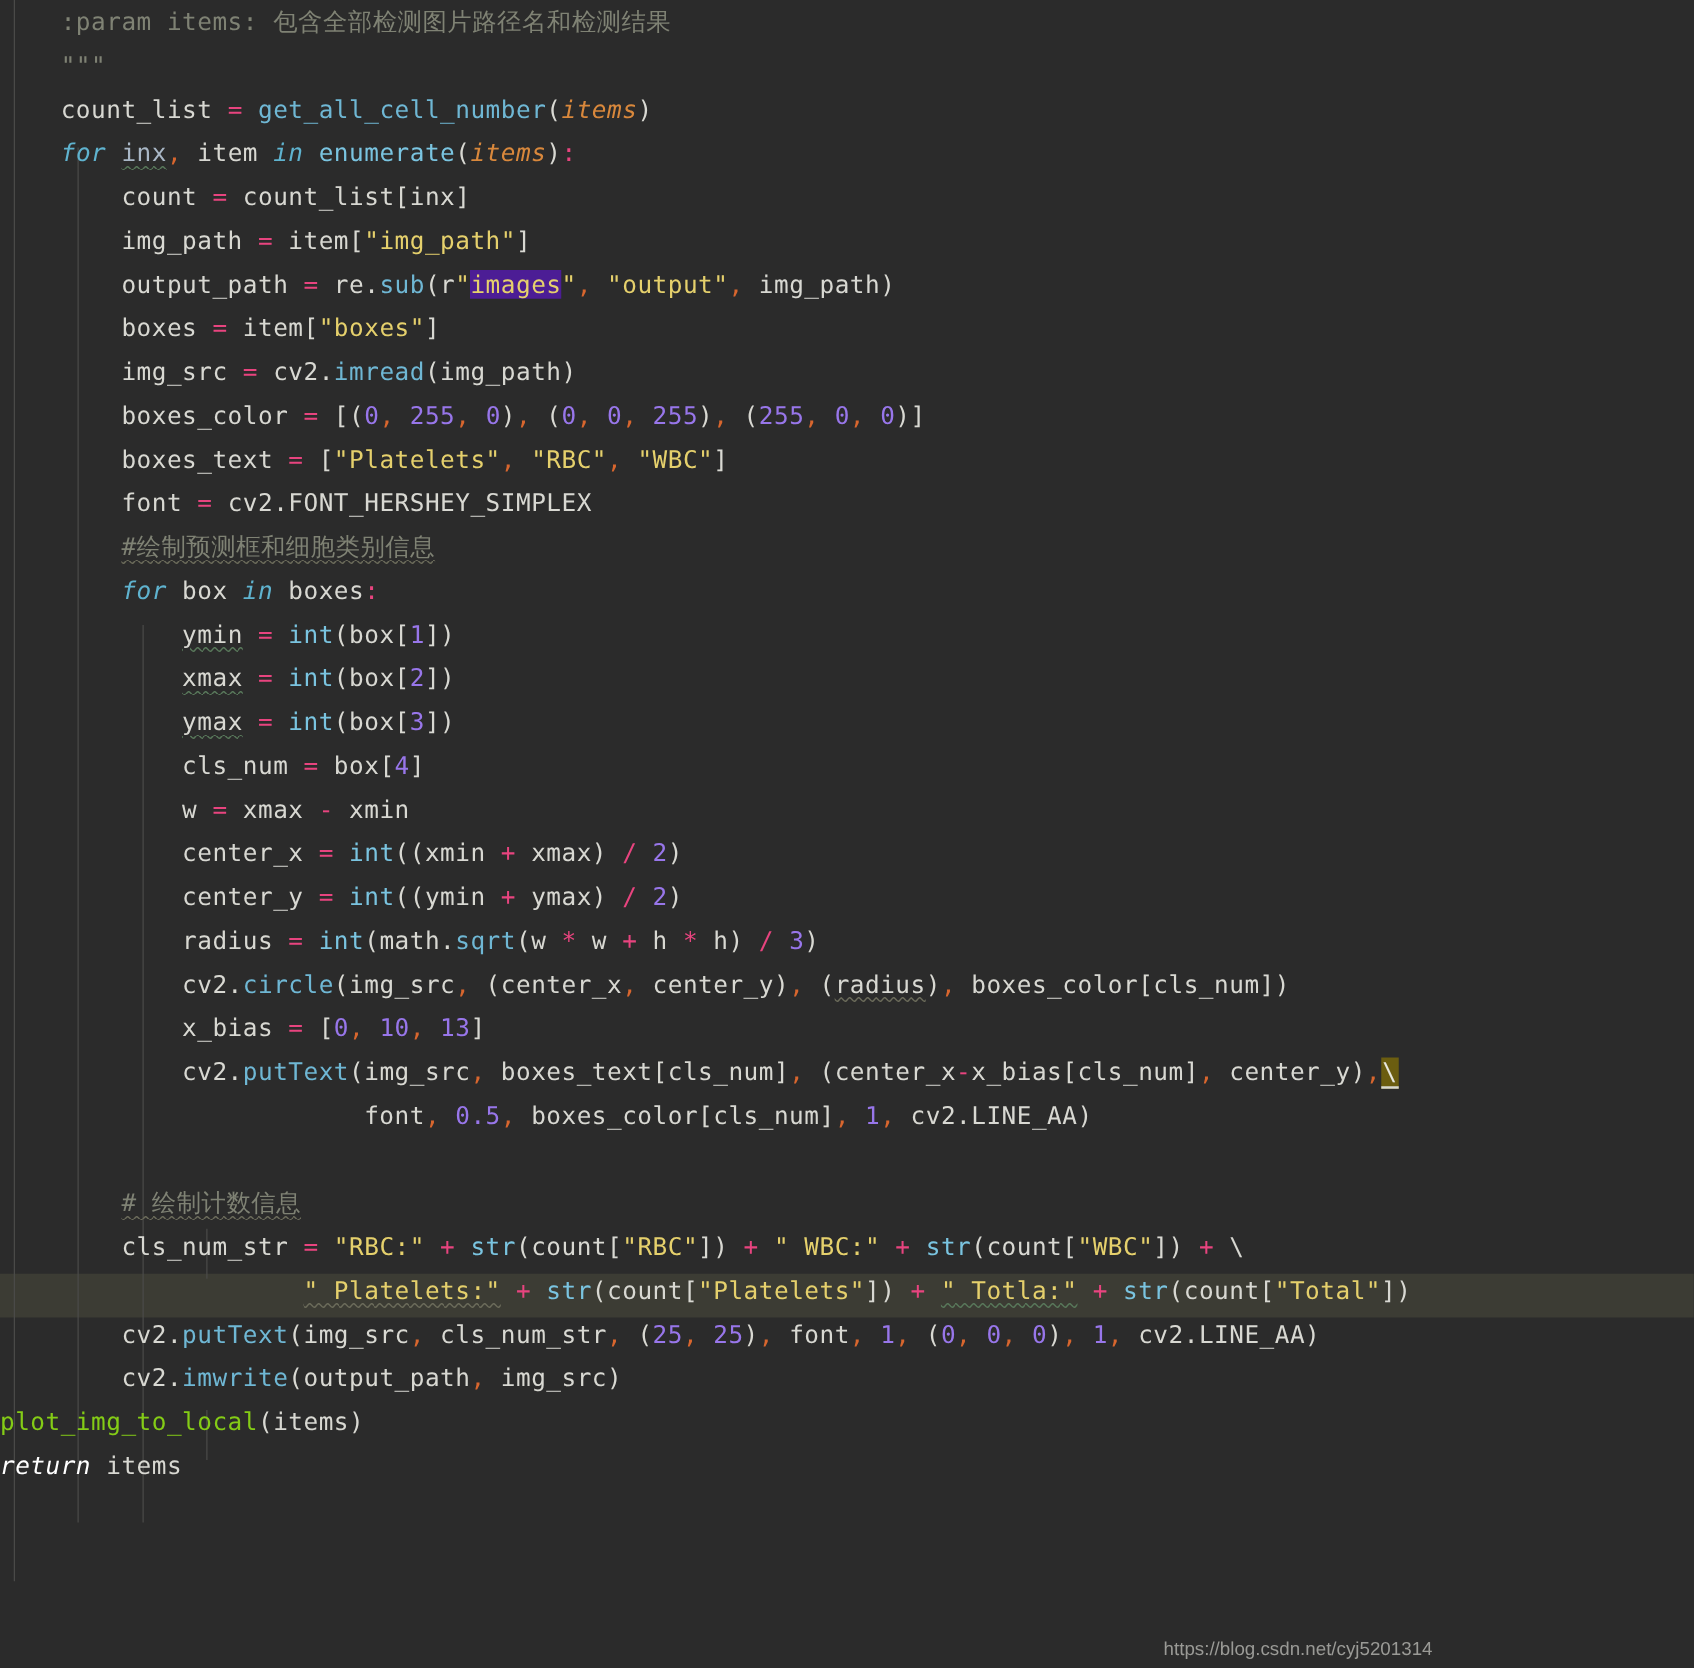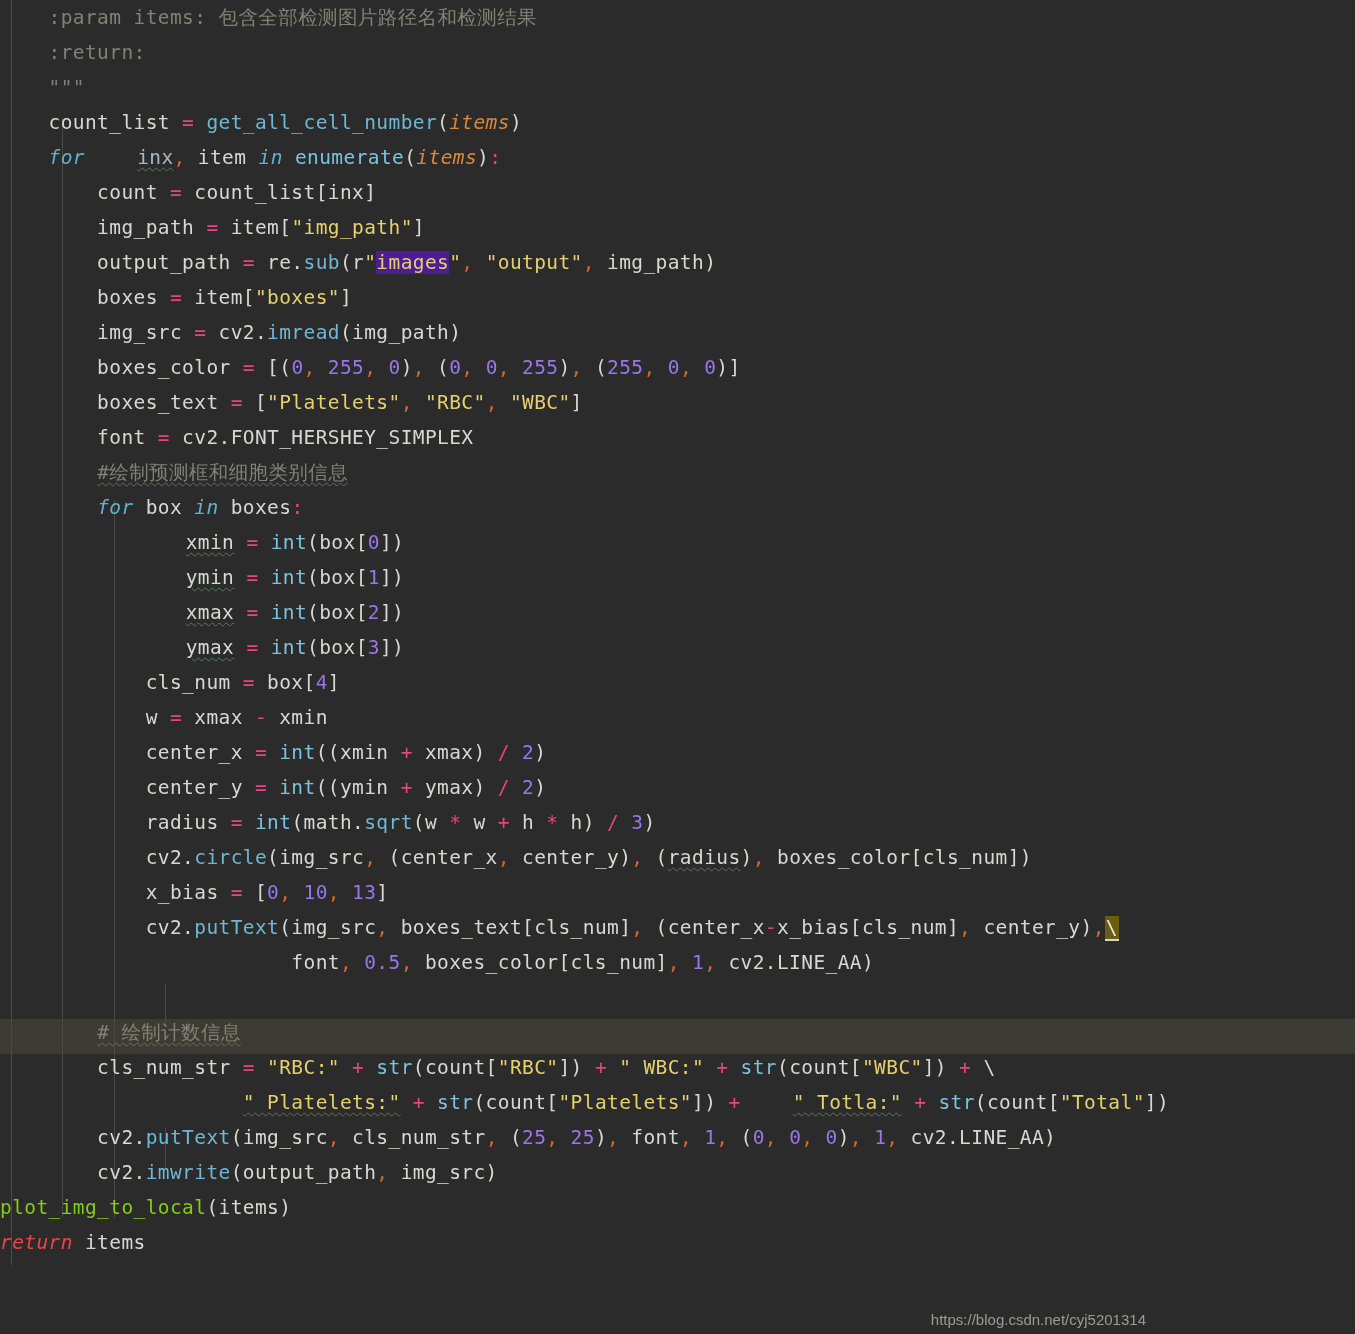--- a/index.html
+++ b/index.html
@@ -56,41 +56,40 @@
   .fn      { color: #6fb7d4; }
   .fndef   { color: #84cc16; }
   .str     { color: #e5d06c; }
   .num     { color: #9876ea; }
   .op      { color: #e8447f; }
   .cm      { color: #7f8274; }
   .cmcn    { color: #7f8274; }
   .pl      { color: #d8d8d2; }
   .param   { color: #d9883c; font-style: italic; }
   .comma   { color: #d8662e; }
-  .rtn     { color: #ef4444; font-style: italic; margin-top: 33px; }
+  .rtn     { color: #ffffff; font-style: italic; margin-top: 33px; }
 
   
   .match {
     background: #4c1d95;
   }
   
   .cont-hl {
     background: #6b5d10;
     color: #e8e8e0;
     border-bottom: 2px solid #d8d8d0;
     padding: 0 1px;
   }
   
   .sq {
     text-decoration: underline;
     text-decoration-style: wavy;
     text-decoration-color: #58785a;
     text-decoration-thickness: 1px;
     text-underline-offset: 3px;
-    margin-left: 40px;
   }
   .sq-w {
     text-decoration: underline;
     text-decoration-style: wavy;
     text-decoration-color: #6b6b5a;
     text-decoration-thickness: 1px;
     text-underline-offset: 3px;
   }
   #watermark {
     position: absolute;
@@ -111,21 +110,20 @@
   <div class="guide" id="guide-1"></div>
   <div class="guide" id="guide-2"></div>
   <div class="guide" id="guide-3"></div>
   <div class="guide" id="guide-4"></div>
   <div class="guide" id="guide-5"></div>
 
   <div class="code">
 
     <div class="ln"><span class="cm">    :param items: </span><span class="cmcn">包含全部检测图片路径名和检测结果</span></div>
 
-    <div class="ln"><span class="cm">    :return:</span></div>
 
     <div class="ln"><span class="cm">    """</span></div>
 
     <div class="ln"><span class="pl">    count_list </span><span class="op">=</span><span class="pl"> </span><span class="fn">get_all_cell_number</span><span class="pl">(</span><span class="param">items</span><span class="pl">)</span></div>
 
     <div class="ln"><span class="pl">    </span><span class="kw2">for</span><span class="pl"> </span><span class="sq">inx</span><span class="comma">,</span><span class="pl"> item </span><span class="kw2">in</span><span class="pl"> </span><span class="bi">enumerate</span><span class="pl">(</span><span class="param">items</span><span class="pl">)</span><span class="op">:</span></div>
 
     <div class="ln"><span class="pl">        count </span><span class="op">=</span><span class="pl"> count_list[inx]</span></div>
 
     <div class="ln"><span class="pl">        img_path </span><span class="op">=</span><span class="pl"> item[</span><span class="str">"img_path"</span><span class="pl">]</span></div>
@@ -139,21 +137,20 @@
     <div class="ln"><span class="pl">        boxes_color </span><span class="op">=</span><span class="pl"> [(</span><span class="num">0</span><span class="comma">,</span><span class="pl"> </span><span class="num">255</span><span class="comma">,</span><span class="pl"> </span><span class="num">0</span><span class="pl">)</span><span class="comma">,</span><span class="pl"> (</span><span class="num">0</span><span class="comma">,</span><span class="pl"> </span><span class="num">0</span><span class="comma">,</span><span class="pl"> </span><span class="num">255</span><span class="pl">)</span><span class="comma">,</span><span class="pl"> (</span><span class="num">255</span><span class="comma">,</span><span class="pl"> </span><span class="num">0</span><span class="comma">,</span><span class="pl"> </span><span class="num">0</span><span class="pl">)]</span></div>
 
     <div class="ln"><span class="pl">        boxes_text </span><span class="op">=</span><span class="pl"> [</span><span class="str">"Platelets"</span><span class="comma">,</span><span class="pl"> </span><span class="str">"RBC"</span><span class="comma">,</span><span class="pl"> </span><span class="str">"WBC"</span><span class="pl">]</span></div>
 
     <div class="ln"><span class="pl">        font </span><span class="op">=</span><span class="pl"> cv2.FONT_HERSHEY_SIMPLEX</span></div>
 
     <div class="ln"><span class="pl">        </span><span class="cm sq-w">#绘制预测框和细胞类别信息</span></div>
 
     <div class="ln"><span class="pl">        </span><span class="kw2">for</span><span class="pl"> box </span><span class="kw2">in</span><span class="pl"> boxes</span><span class="op">:</span></div>
 
-    <div class="ln"><span class="pl">            </span><span class="pl sq">xmin</span><span class="pl"> </span><span class="op">=</span><span class="pl"> </span><span class="bi">int</span><span class="pl">(box[</span><span class="num">0</span><span class="pl">])</span></div>
 
     <div class="ln"><span class="pl">            </span><span class="pl sq">ymin</span><span class="pl"> </span><span class="op">=</span><span class="pl"> </span><span class="bi">int</span><span class="pl">(box[</span><span class="num">1</span><span class="pl">])</span></div>
 
     <div class="ln"><span class="pl">            </span><span class="pl sq">xmax</span><span class="pl"> </span><span class="op">=</span><span class="pl"> </span><span class="bi">int</span><span class="pl">(box[</span><span class="num">2</span><span class="pl">])</span></div>
 
     <div class="ln"><span class="pl">            </span><span class="pl sq">ymax</span><span class="pl"> </span><span class="op">=</span><span class="pl"> </span><span class="bi">int</span><span class="pl">(box[</span><span class="num">3</span><span class="pl">])</span></div>
 
     <div class="ln"><span class="pl">            cls_num </span><span class="op">=</span><span class="pl"> box[</span><span class="num">4</span><span class="pl">]</span></div>
 
     <div class="ln"><span class="pl">            w </span><span class="op">=</span><span class="pl"> xmax </span><span class="op">-</span><span class="pl"> xmin</span></div>

